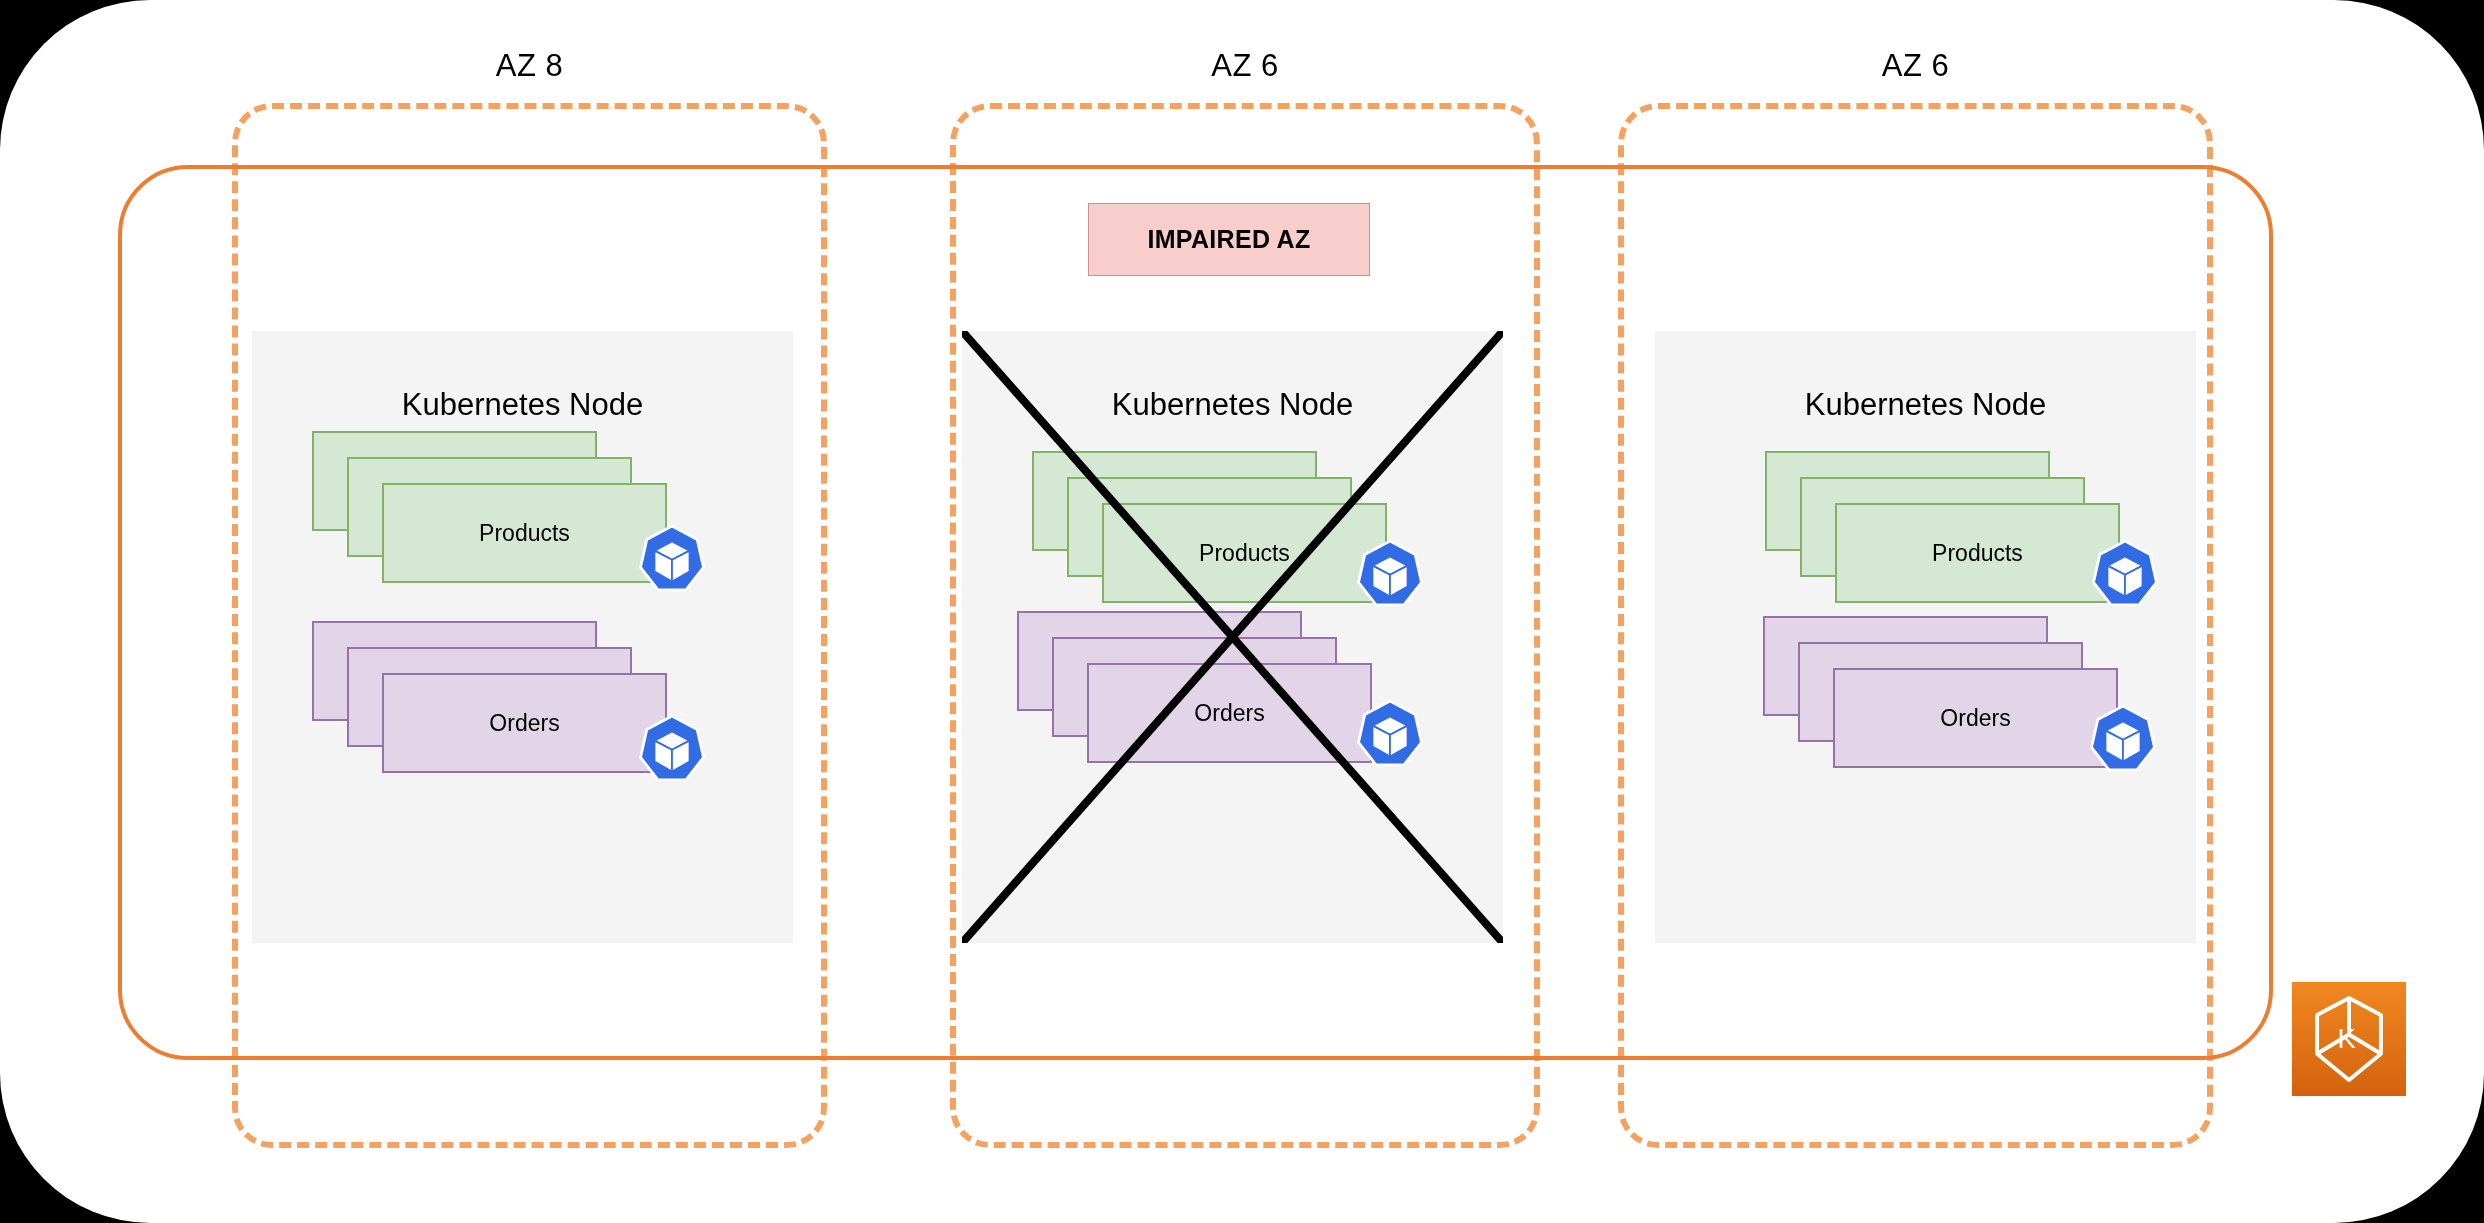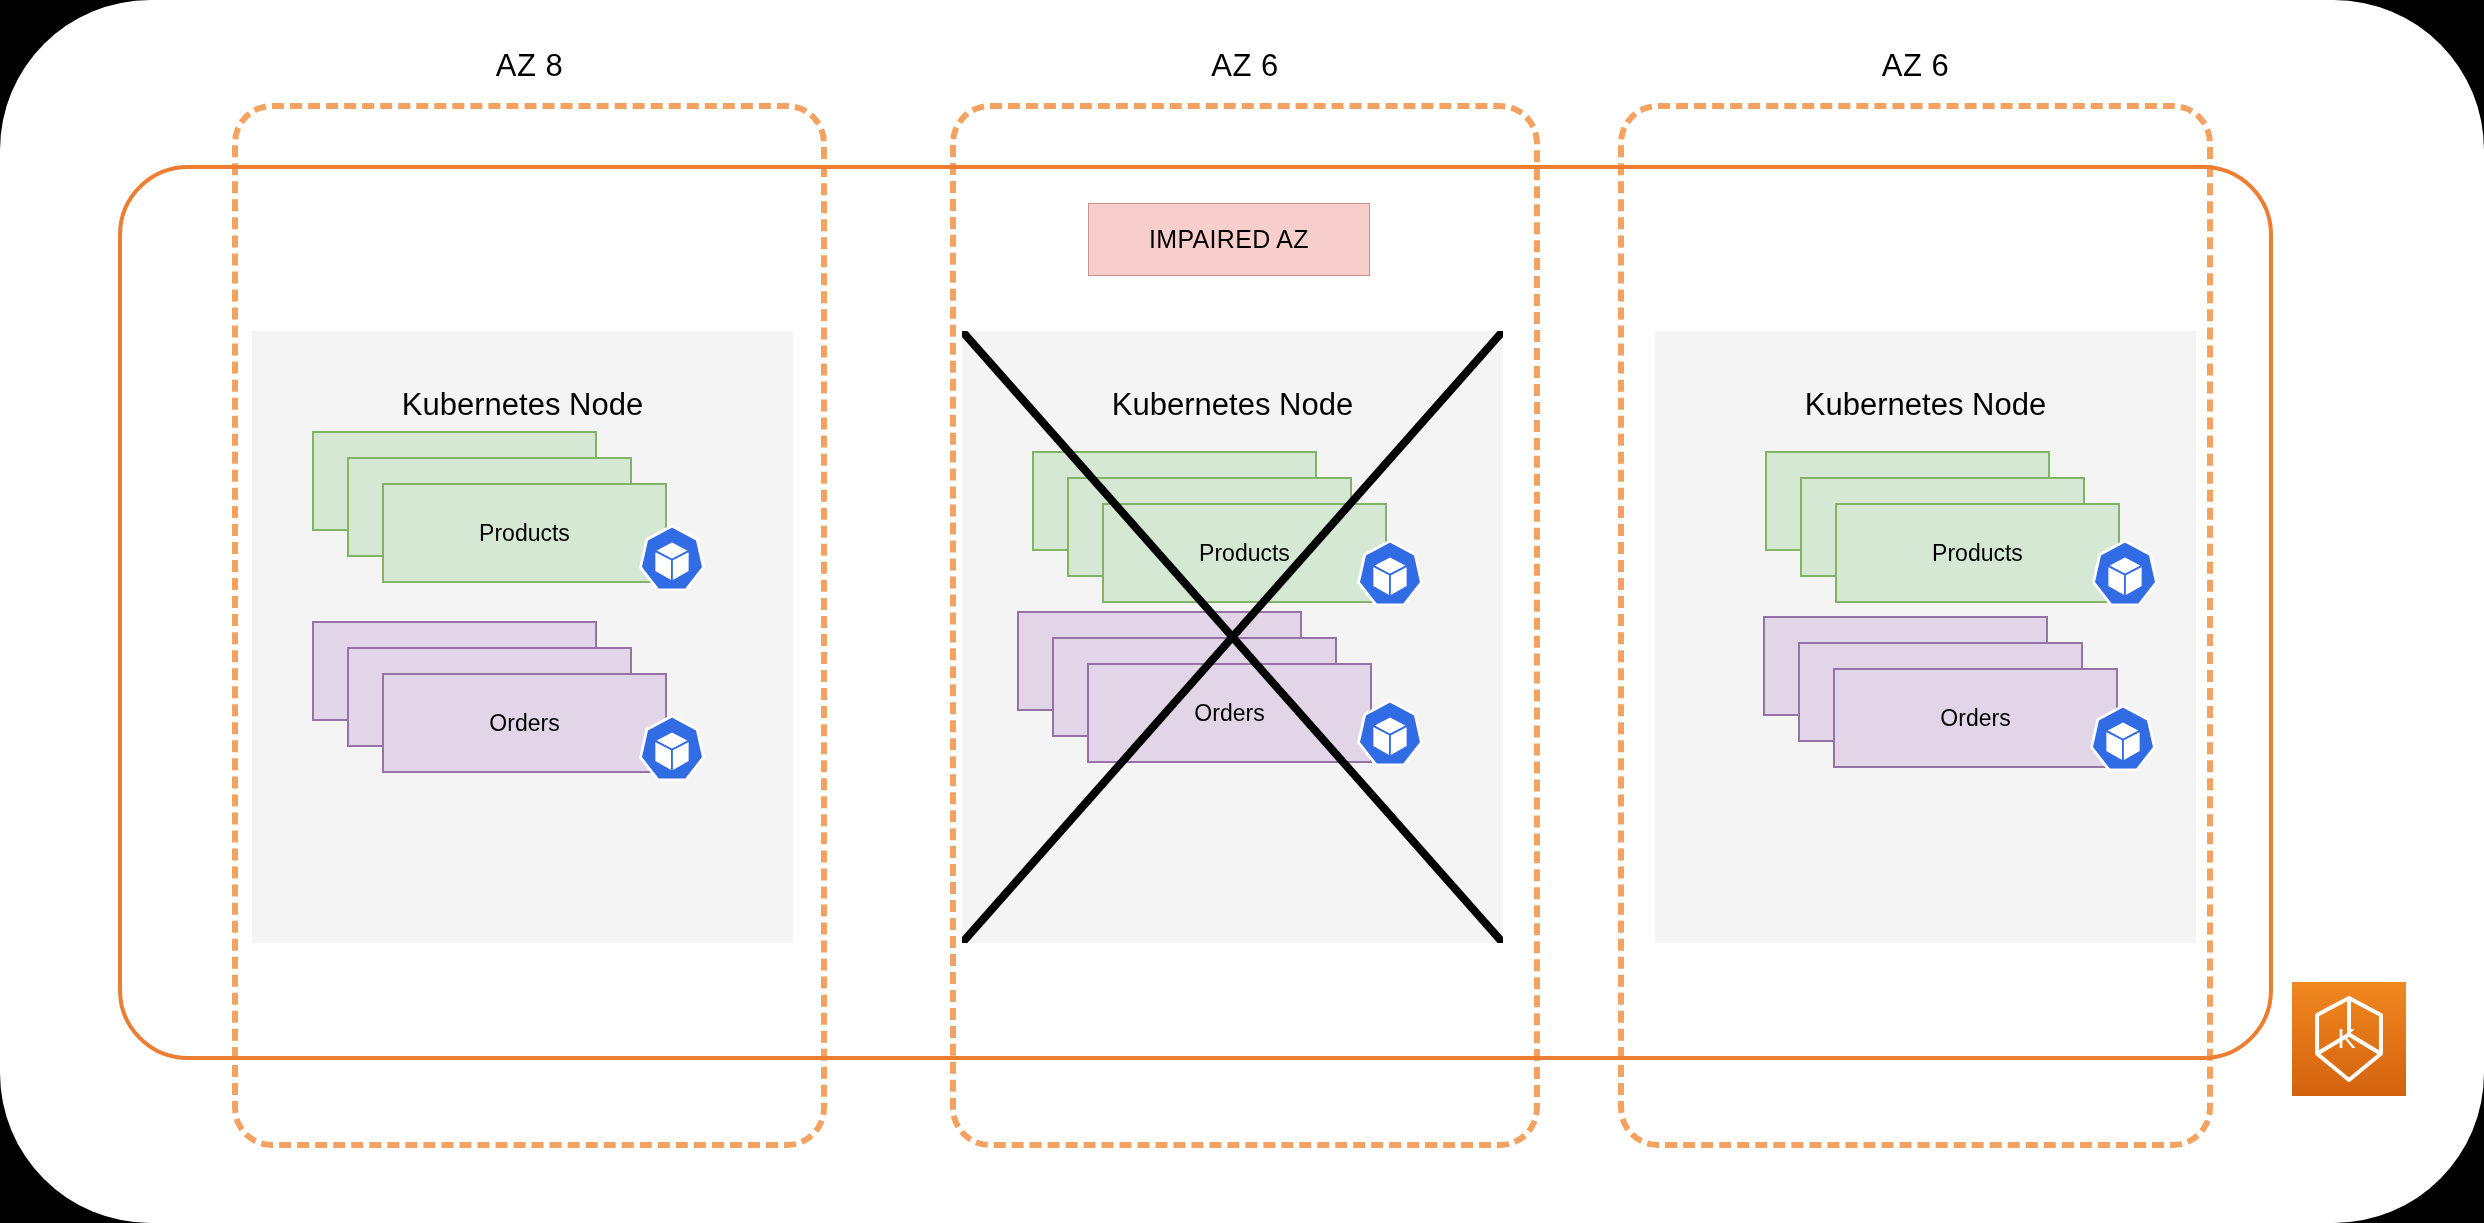--- a/index.html
+++ b/index.html
@@ -71,21 +71,21 @@
     top: 203px;
     width: 282px;
     height: 73px;
     background: #F8CECC;
     border: 1.5px solid #C9918F;
     box-sizing: border-box;
     display: flex;
     align-items: center;
     justify-content: center;
     font-size: 25px;
-    font-weight: normal;
+    font-weight: bold;
     color: #000000;
     letter-spacing: 0.3px;
   }
 
   
   .node-panel {
     position: absolute;
     top: 331px;
     width: 541px;
     height: 612px;

